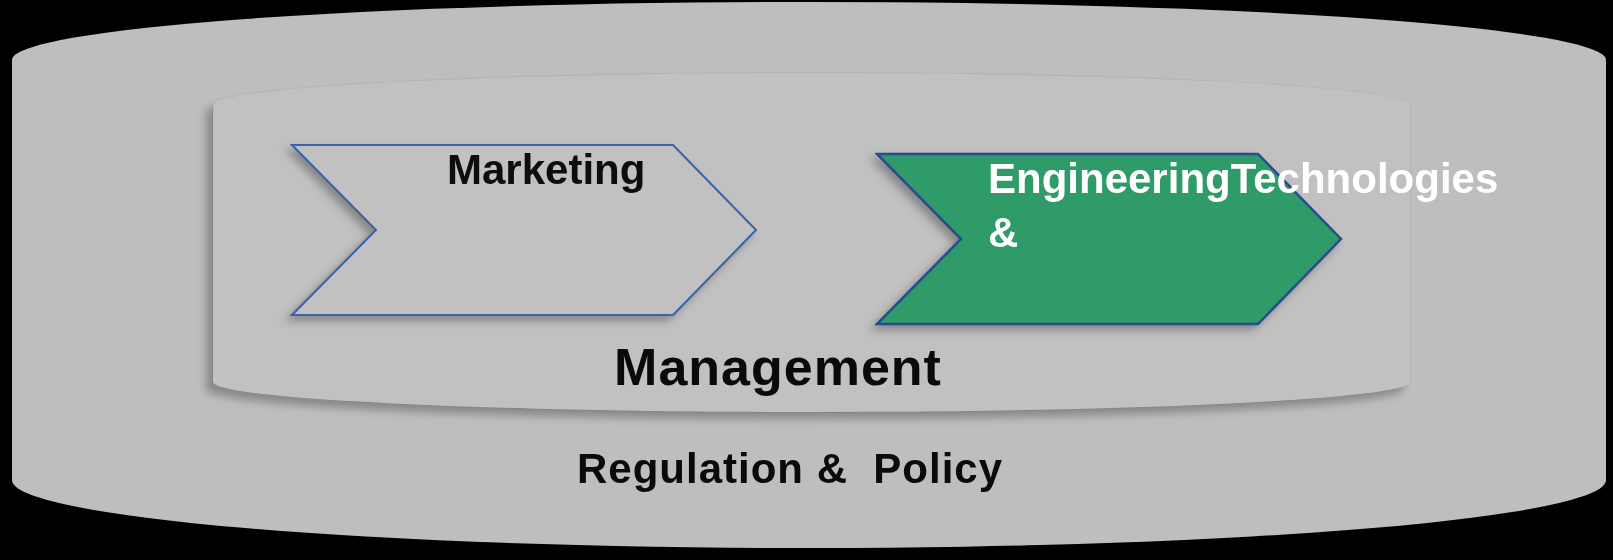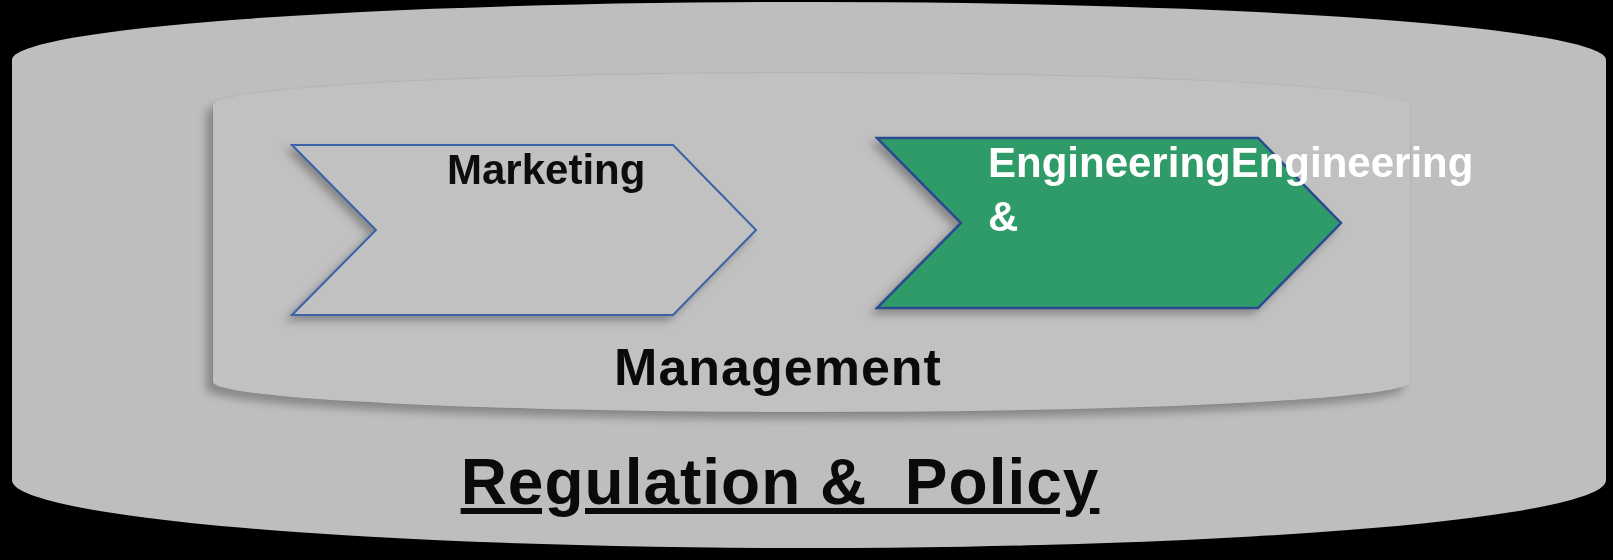--- a/index.html
+++ b/index.html
@@ -28,31 +28,30 @@
     position:absolute;
     text-align:center;
     font-weight:bold;
     color:#0a0a0a;
   }
   .management-label{
     left:0;width:1556px;top:337px;
     font-size:52px;letter-spacing:1px;
   }
   .regulation-label{
-    left:0;width:1560px;top:445px;
-    font-size:64px;letter-spacing:1px;
+    left:10px;width:1560px;top:445px;
+    font-size:42px;letter-spacing:1px;
     white-space:pre;
-    text-decoration:underline;
   }
   .arrow{
     position:absolute;
     width:468px;height:174px;
   }
   .arrow-marketing{left:290px;top:143px;}
-  .arrow-engineering{left:875px;top:136px;}
+  .arrow-engineering{left:875px;top:152px;}
   .arrow svg{
     position:absolute;left:0;top:0;
     filter:drop-shadow(-5px 5px 4px rgba(30,30,30,0.35));
   }
   .arrow-label{
     position:absolute;top:0;bottom:0;
     display:flex;justify-content:center;
     font-size:42px;line-height:54px;font-weight:bold;
     text-align:left;
   }
@@ -80,17 +79,17 @@
       <span>Marketing</span>
     </div>
   </div>
 
   <div class="arrow arrow-engineering">
     <svg width="468" height="174" viewBox="0 0 468 174">
       <polygon points="2,2 383,2 466,87 383,172 2,172 86,87" stroke-width="2.5" fill="#2f9b68" stroke="#2b4b91"></polygon>
     </svg>
     <div class="arrow-label" style="color: rgb(255, 255, 255);">
       <span>Engineering &amp;</span>
-      <span>Engineering</span>
+      <span>Technologies</span>
     </div>
   </div>
 
 </div>
 
 </body></html>

